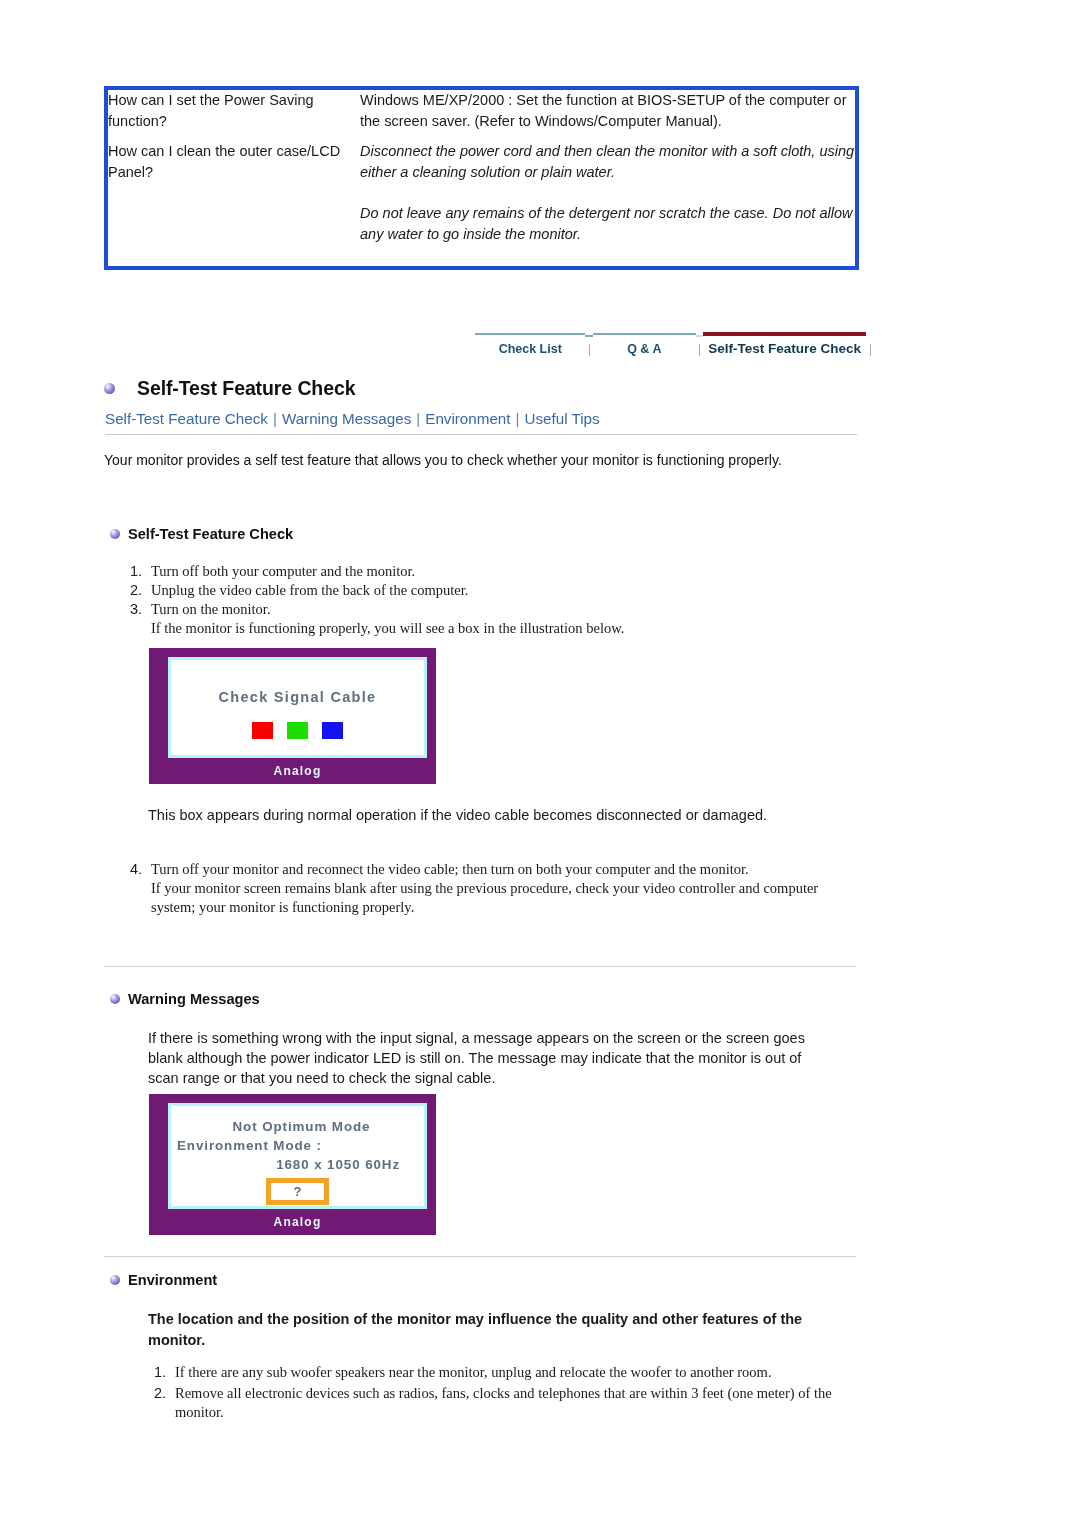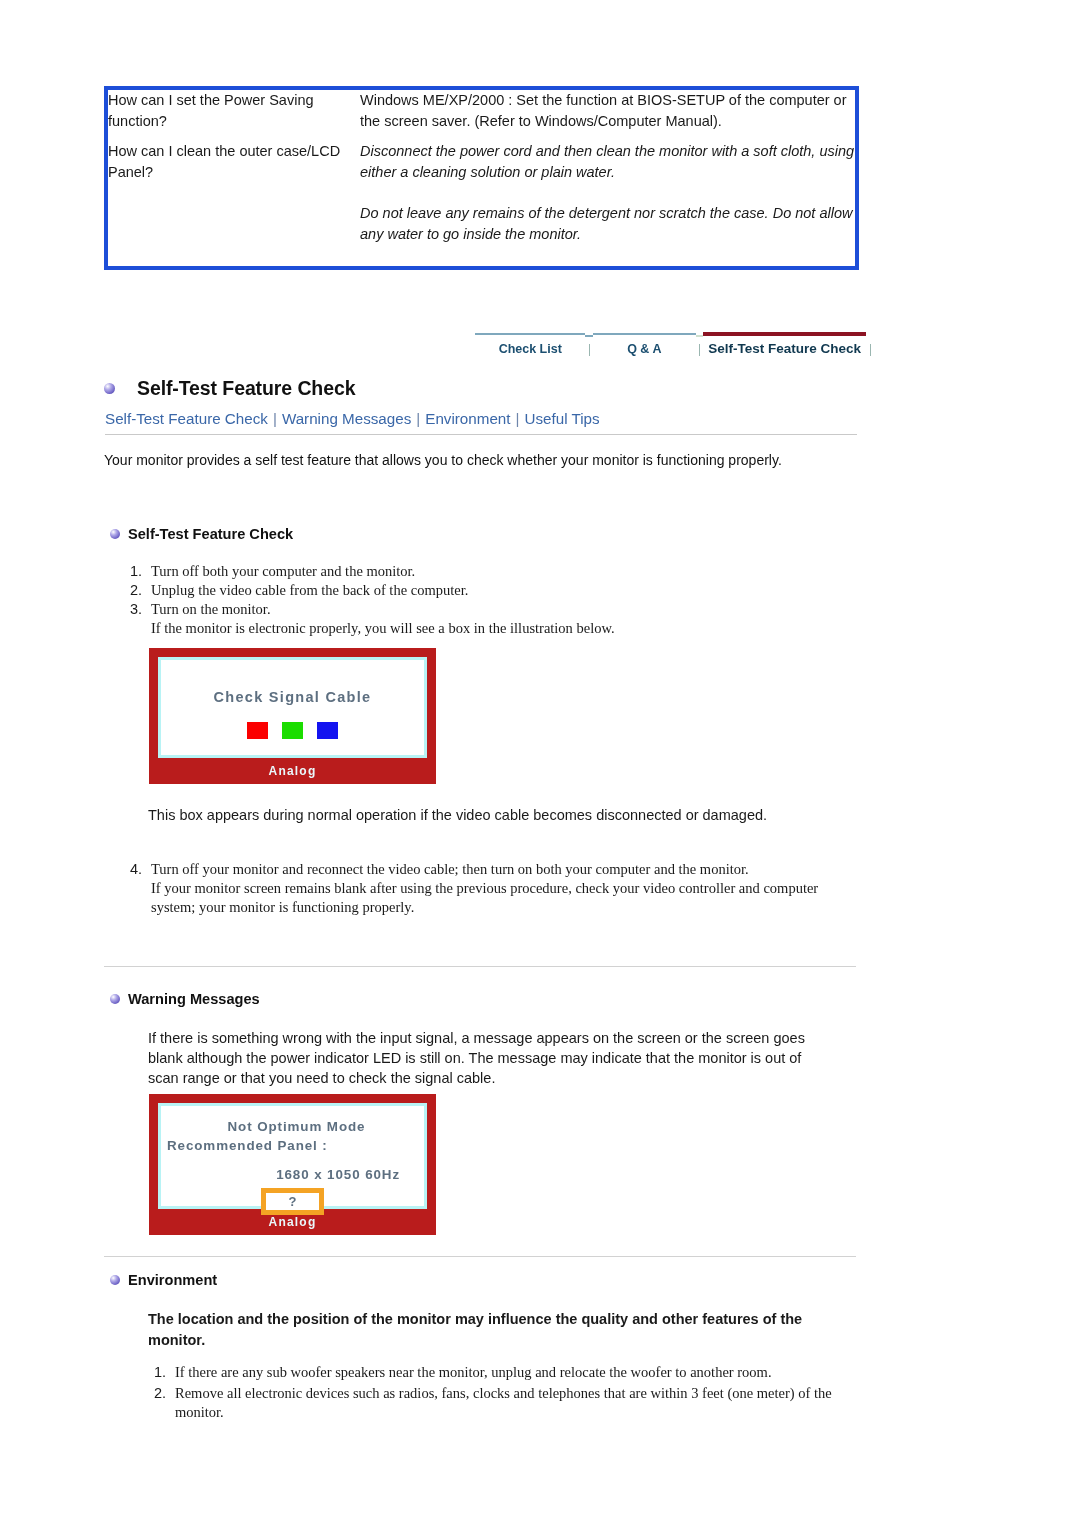--- a/index.html
+++ b/index.html
@@ -186,22 +186,22 @@
   .para {
     position: absolute;
     font-size: 14.5px;
     line-height: 20px;
     color: #1a1a1a;
   }
 
   
   .monitor {
     position: absolute;
-    background: #b91c1c;
-    padding: 9px 9px 0 9px;
+    background: #701a75;
+    padding: 9px 9px 0 19px;
     box-sizing: border-box;
   }
   .monitor .screen {
     background: #ffffff;
     border: 3px solid #b8f3f5;
     box-sizing: border-box;
     position: relative;
     text-align: center;
   }
   .monitor .analog {
@@ -235,21 +235,21 @@
 
   .warn-lines {
     color: #5d6f80;
     font-weight: bold;
     font-size: 13.4px;
     letter-spacing: 0.9px;
     line-height: 19px;
   }
   .warn-l1 { text-align: center; padding-left: 8px;}
   .warn-l2 { text-align: left; padding-left: 6px;}
-  .warn-l3 { text-align: right; padding-right: 24px; margin-top: 10px;}
+  .warn-l3 { text-align: right; padding-right: 24px;}
   .qbox {
     width: 63px;
     height: 27px;
     border: 5px solid #f4a324;
     background: #ffffff;
     box-sizing: border-box;
     margin: 4px auto 0 auto;
     font-size: 13px;
     font-weight: bold;
     color: #5d6f80;
@@ -328,21 +328,21 @@
     <span class="num">1.</span>
     <span class="txt" style="white-space:pre-line">Turn off both your computer and the monitor.</span>
   </div>
   <div class="li">
     <span class="num">2.</span>
     <span class="txt" style="white-space:pre-line">Unplug the video cable from the back of the computer.</span>
   </div>
   <div class="li">
     <span class="num">3.</span>
     <span class="txt" style="white-space:pre-line">Turn on the monitor.
-If the monitor is electronic properly, you will see a box in the illustration below.</span>
+If the monitor is functioning properly, you will see a box in the illustration below.</span>
   </div>
 </div>
 
 <div class="monitor" style="left:149px; top:648px; width:287px; height:136px;">
   <div class="screen" style="height:101px;">
     <div class="osd-title" style="padding-top:29px;">Check Signal Cable</div>
     <div class="rgb-row" style="padding-top:17px;">
       <span class="rgb-r"></span>
       <span class="rgb-g"></span>
       <span class="rgb-b"></span>
@@ -367,21 +367,21 @@
   <span class="bullet-sphere small"></span>
   <span class="lbl">Warning Messages</span>
 </div>
 
 <div class="para" style="left:148px; top:1028px; width:665px;">If there is something wrong with the input signal, a message appears on the screen or the screen goes blank although the power indicator LED is still on. The message may indicate that the monitor is out of scan range or that you need to check the signal cable.</div>
 
 <div class="monitor" style="left:149px; top:1094px; width:287px; height:141px;">
   <div class="screen" style="height:106px;">
     <div class="warn-lines" style="padding-top:11px;">
       <div class="warn-l1">Not Optimum Mode</div>
-      <div class="warn-l2">Recommended Panel :</div>
+      <div class="warn-l2">Environment Mode :</div>
       <div class="warn-l3">1680 x 1050   60Hz</div>
     </div>
     <div class="qbox">?</div>
   </div>
   <div class="analog">Analog</div>
 </div>
 
 <div class="divider" style="top:1256px;"></div>
 
 <div class="sec-head" style="left:110px; top:1272px;">

